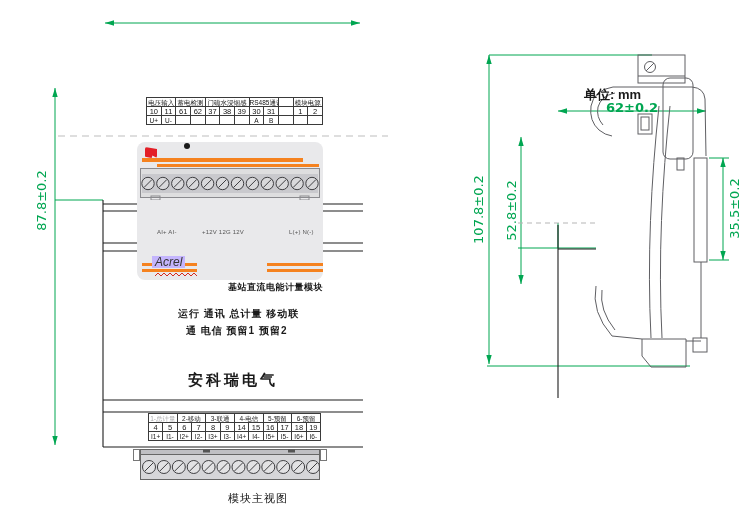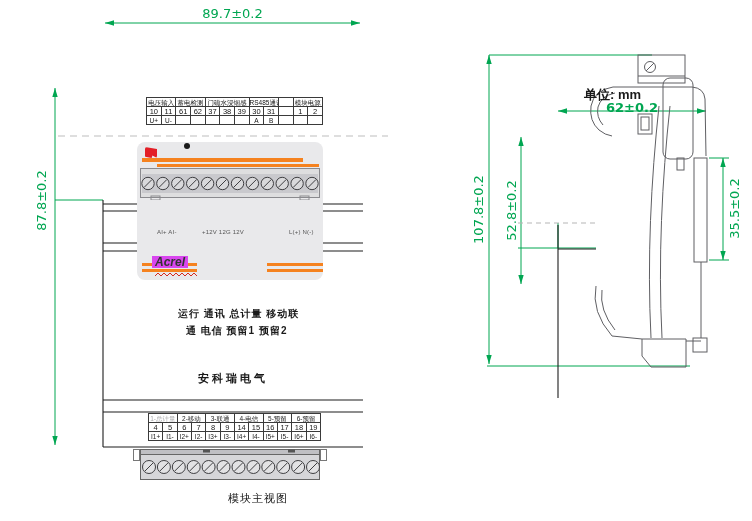--- a/index.html
+++ b/index.html
@@ -8,21 +8,21 @@
   .abs{position:absolute;}
   svg{position:absolute;left:0;top:0;}
   
   .dim{color:#00a651;font-size:13px;font-family:"DejaVu Sans",sans-serif;text-align:center;white-space:nowrap;}
   .vdim{transform:rotate(-90deg);transform-origin:center center;}
   
   .panel{left:137px;top:142px;width:186px;height:138px;background:#e9e9eb;border-radius:8px;}
   .obar{position:absolute;background:#f5821f;height:3.5px;}
   .tinylabel{position:absolute;font-size:6px;color:#555;white-space:nowrap;letter-spacing:0.2px;}
   .acrel-bar{position:absolute;background:#f5821f;height:2.6px;width:55px;}
-  .acrel-text{position:absolute;font-size:12px;font-weight:bold;font-style:italic;color:#333;background:#d946ef;padding:0 3px;line-height:12px;}
+  .acrel-text{position:absolute;font-size:12px;font-weight:normal;font-style:italic;color:#333;background:#c4b5fd;padding:0 3px;line-height:12px;}
   
   table{border-collapse:collapse;table-layout:fixed;position:absolute;background:#fff;}
   td{border:1px solid #3a3a3a;text-align:center;padding:0;overflow:hidden;white-space:nowrap;}
   .ttable{left:146px;top:97px;width:177px;}
   .ttable td{height:8px;font-size:6.5px;line-height:7px;color:#111;}
   .ttable .num{font-size:7.5px;}
   .btable{left:148px;top:413px;width:173px;}
   .btable td{height:8px;font-size:6.5px;line-height:7px;color:#222;}
   .btable .num{font-size:7.5px;}
   .gray{color:#a9a9ab !important;}
@@ -113,21 +113,20 @@
       <path d="M659,106 C651,180 647,260 651,338"></path>
       <path d="M670,106 C662,180 658,260 662,338"></path>
       <path d="M596,286 Q591,312 612,336"></path>
       <path d="M602,290 Q599,310 615,330"></path>
       <path d="M612,336 L642,339"></path>
       <path d="M642,339 H686 V367 H651 L642,356 Z"></path>
       <line x1="686" y1="341" x2="701" y2="341"></line>
     </g>
   </svg>
 
-  <div class="abs dim" style="left:180px;top:6px;width:105px;">89.7±0.2</div>
   <div class="abs dim vdim" style="left:1px;top:193px;width:80px;">87.8±0.2</div>
 
   <table class="ttable">
     <tbody>
         <tr>
       <td colspan="2">电压输入</td>
       <td colspan="2">蓄电检测</td>
       <td colspan="3">门磁水浸烟感</td>
       <td colspan="2">RS485通讯</td>
       <td></td>
@@ -213,23 +212,24 @@
     <div class="acrel-bar" style="left:5px;top:121px;"></div>
     <div class="acrel-bar" style="left:5px;top:127px;"></div>
     <div class="acrel-bar" style="left:130px;top:121px;width:56px;"></div>
     <div class="acrel-bar" style="left:130px;top:127px;width:56px;"></div>
     <div class="acrel-text" style="left:15px;top:114px;">Acrel</div>
     <svg class="abs" style="left:18px;top:130px;" width="42" height="5" viewBox="0 0 42 5">
       <polyline points="0,4 3,1 6,4 9,1 12,4 15,1 18,4 21,1 24,4 27,1 30,4 33,1 36,4 39,1 42,4" fill="none" stroke="#d42a1e" stroke-width="1"></polyline>
     </svg>
   </div>
 
+  <div class="abs cntext" style="left:137px;top:281px;width:186px;font-size:9px;text-align:right;letter-spacing:0.5px;">基站直流电能计量模块</div>
   <div class="abs cntext" style="left:178px;top:307px;font-size:10px;letter-spacing:1px;">运行   通讯   总计量 移动联</div>
   <div class="abs cntext" style="left:186px;top:324px;font-size:10px;letter-spacing:1px;">通 电信 预留1 预留2</div>
-  <div class="abs cntext" style="left:168px;top:371px;width:130px;font-size:11px;text-align:center;letter-spacing:3px;">安科瑞电气</div>
+  <div class="abs cntext" style="left:168px;top:371px;width:130px;font-size:15px;text-align:center;letter-spacing:3px;">安科瑞电气</div>
 
   <table class="btable">
     <tbody>
         <tr>
       <td colspan="2" class="gray">1-总计量</td>
       <td colspan="2">2-移动</td>
       <td colspan="2">3-联通</td>
       <td colspan="2">4-电信</td>
       <td colspan="2">5-预留</td>
       <td colspan="2">6-预留</td>

